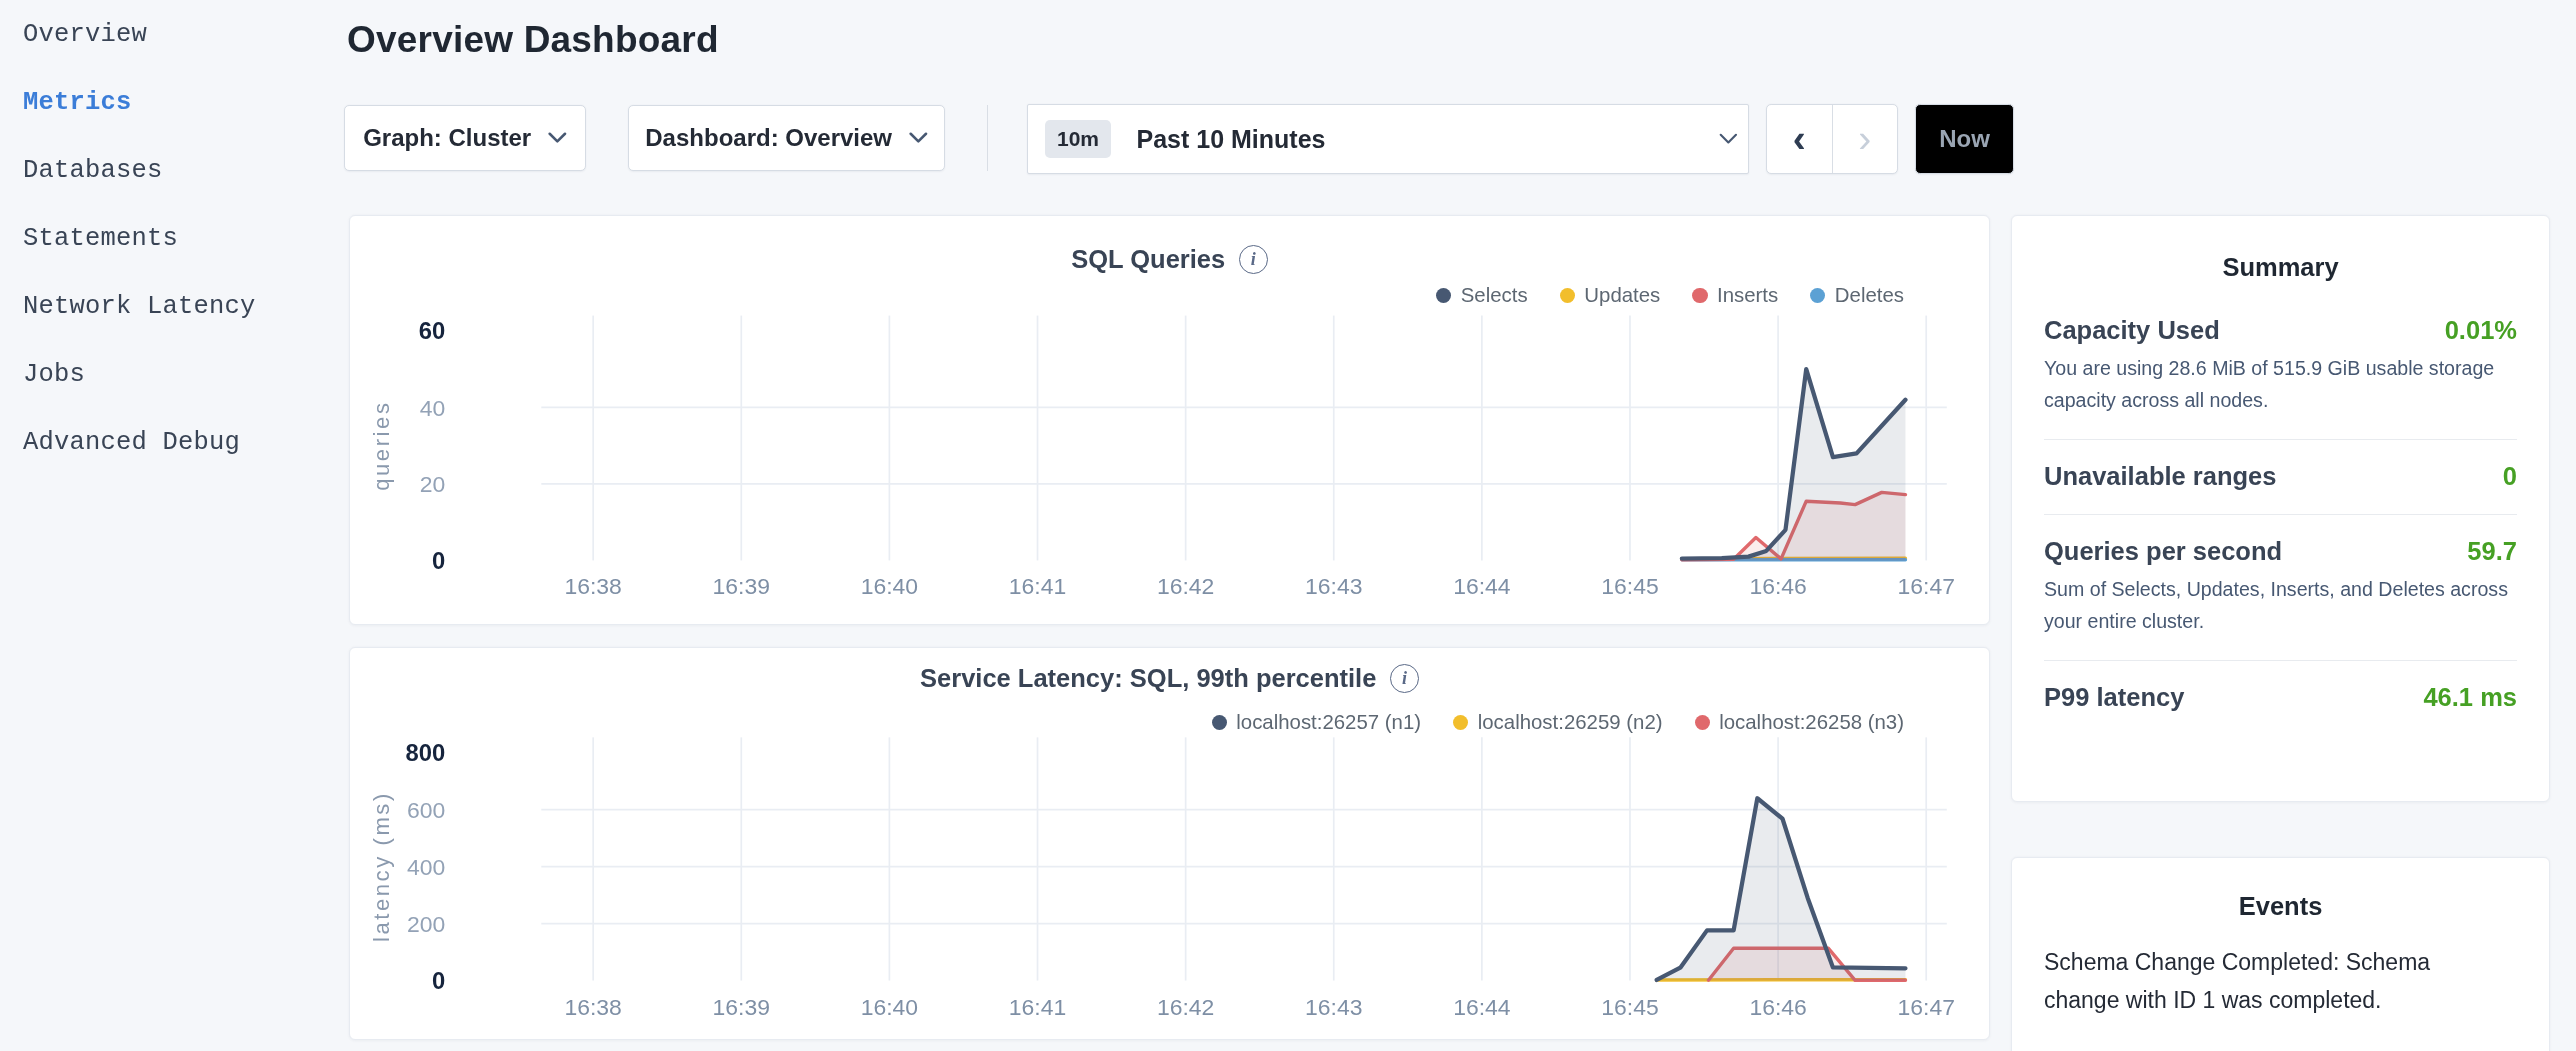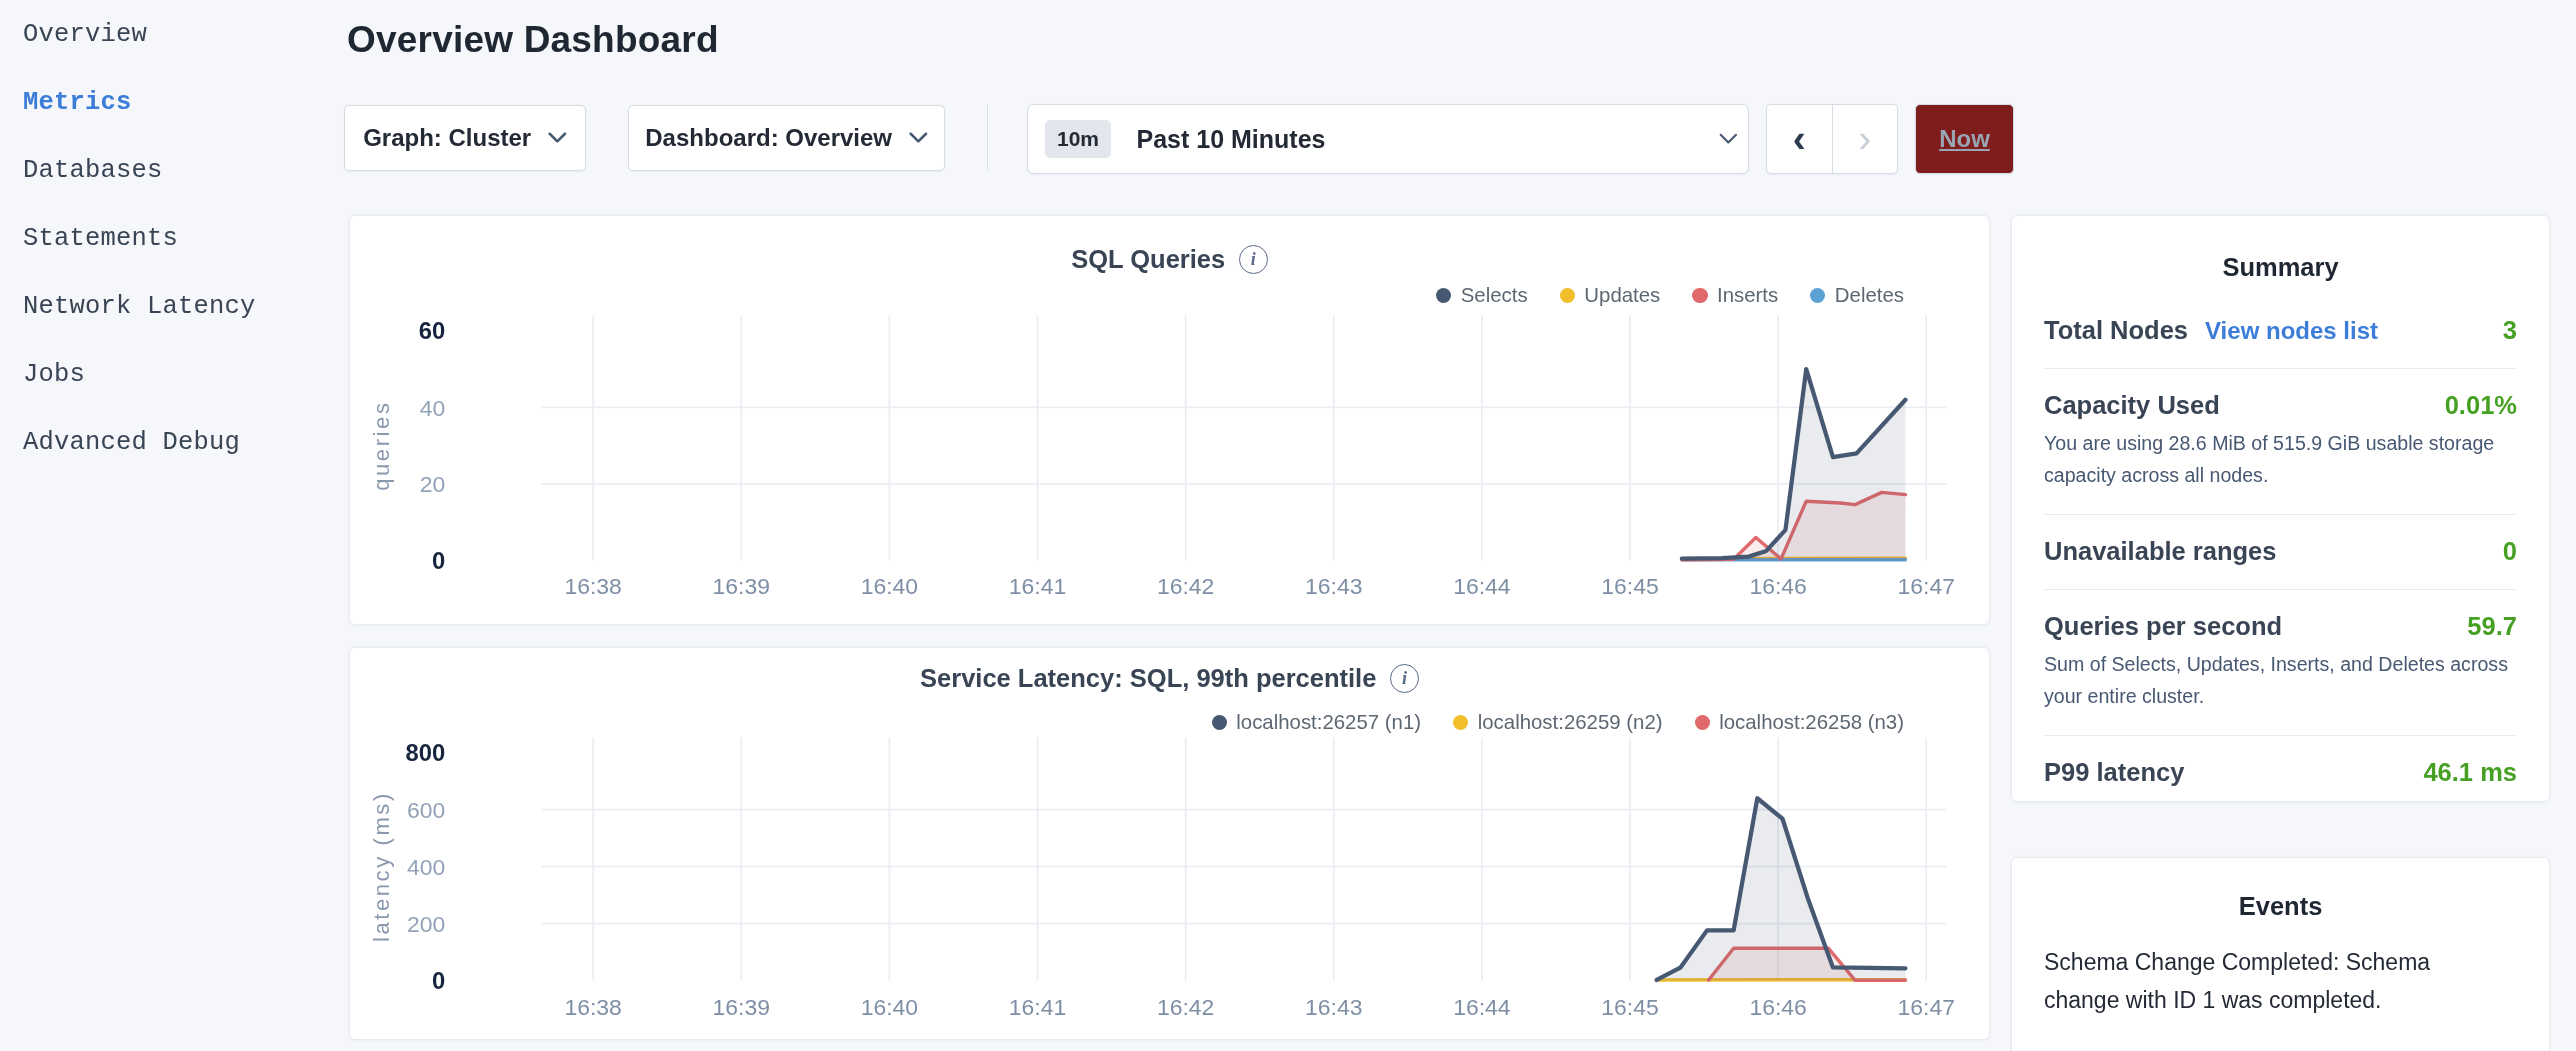--- a/index.html
+++ b/index.html
@@ -19,33 +19,33 @@
   .page-title { position:absolute; left:347px; top:18.7px; font-size:37px; font-weight:700; color:#1f2732; letter-spacing:0.2px; }
   .btn, .dropdown {
     position:absolute; top:105px; height:66px; background:#fff;
     border:0.9px solid #d6dce4; border-radius:5.1px; box-shadow:0 0.9px 1.7px rgba(40,56,78,.06);
     display:flex; align-items:center; justify-content:center; cursor:pointer;
   }
   .dd-label { font-size:24px; font-weight:700; color:#242a35; }
   .chev { margin-left:17px; display:inline-flex; }
   .vdivider { position:absolute; top:105px; left:987px; width:0.9px; height:66px; background:#d9dee5; }
   .timebox { position:absolute; left:1027px; top:104px; width:722px; height:70px; background:#fff;
-             border:0.9px solid #d6dce4; border-radius:7px; box-shadow:0 0.9px 1.7px rgba(40,56,78,.06);
+             border:0.9px solid #d6dce4; border-radius:2px; box-shadow:0 0.9px 1.7px rgba(40,56,78,.06);
              display:flex; align-items:center; padding:0 10px 0 17px; cursor:pointer; }
   .time-badge { background:#e3e7ed; border-radius:5.1px; padding:6.8px 12px; font-size:21px; font-weight:700; color:#242a35; }
   .time-label { margin-left:25.5px; font-size:25px; font-weight:700; color:#242a35; flex:1; }
   .pn-group { position:absolute; left:1766px; top:104px; width:132px; height:70px; background:#fff;
               border:0.9px solid #d6dce4; border-radius:5.1px; display:flex; overflow:hidden;
               box-shadow:0 0.9px 1.7px rgba(40,56,78,.06); }
   .pn-btn { flex:1; display:flex; align-items:center; justify-content:center; font-size:39px; cursor:pointer; }
   .pn-prev { color:#2e3c52; border-right:0.9px solid #d9dee5; font-weight:700; }
   .pn-next { color:#c7cfda; }
-  .now-btn { position:absolute; left:1915px; top:104px; width:99px; height:70px; background:#7f1d1d;
+  .now-btn { position:absolute; left:1915px; top:104px; width:99px; height:70px; background:#000000;
              border:0.9px solid #d6dce4; border-radius:5.1px; display:flex; align-items:center; justify-content:center;
-             font-size:24px; font-weight:700; color:#9aa5b3; box-shadow:0 0.9px 1.7px rgba(40,56,78,.06); cursor:pointer;text-decoration:underline; }
+             font-size:24px; font-weight:700; color:#9aa5b3; box-shadow:0 0.9px 1.7px rgba(40,56,78,.06); cursor:pointer; }
   
   .panel { position:absolute; background:#fff; border:0.9px solid #e7ebf1; border-radius:6px;
            box-shadow:0 0.9px 2.6px rgba(40,56,78,.05); }
   .chart-panel-1 { left:349px; top:215px; width:1641px; height:410px; }
   .chart-panel-2 { left:349px; top:647px; width:1641px; height:393px; }
   .summary-panel { left:2011px; top:215px; width:539px; height:587px; }
   .events-panel  { left:2011px; top:857px; width:539px; height:255px; }
   .chart-head { position:absolute; left:0; right:0; top:29px; display:flex; align-items:center; justify-content:center; gap:13.6px; }
   .chart-title { font-size:25.5px; font-weight:700; color:#394455; }
   .info-icon { width:29px; height:29px; border:1.7px solid #5a6987; border-radius:50%; color:#5a6987;
@@ -249,27 +249,20 @@
       <polygon points="1536.8,391 1536.8,390.3 1564.6,375.9 1596.0,332.0 1627.3,332.0 1655.2,176.6 1684.8,200.7 1714.4,293.9 1744.1,375.6 1829.4,376.6 1829.4,391" fill="#475872" fill-opacity="0.12" stroke="none"></polygon>
       <polyline points="1536.8,390.3 1564.6,375.9 1596.0,332.0 1627.3,332.0 1655.2,176.6 1684.8,200.7 1714.4,293.9 1744.1,375.6 1829.4,376.6" fill="none" stroke="#475872" stroke-width="5" stroke-linejoin="round" stroke-linecap="round"></polyline>
     </svg>
 </section>
 
 <aside class="panel summary-panel">
   <div class="side-title">Summary</div>
   <div class="summary-body">
     <div class="summary-row">
       <div class="row-main">
-        <span class="row-label">Total Nodes</span>
-        <span class="row-link">View nodes list</span>
-        <span class="row-value">3</span>
-      </div>
-    </div>
-    <div class="summary-row">
-      <div class="row-main">
         <span class="row-label">Capacity Used</span>
         <span class="row-value">0.01%</span>
       </div>
       <div class="row-desc">You are using 28.6 MiB of 515.9 GiB usable storage capacity across all nodes.</div>
     </div>
     <div class="summary-row">
       <div class="row-main">
         <span class="row-label">Unavailable ranges</span>
         <span class="row-value">0</span>
       </div>

